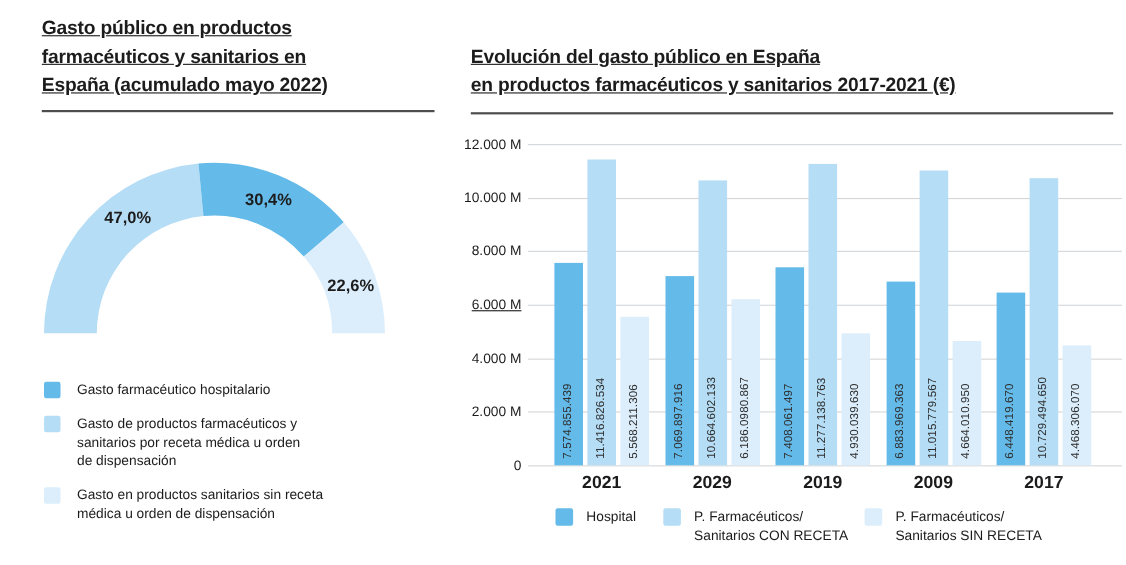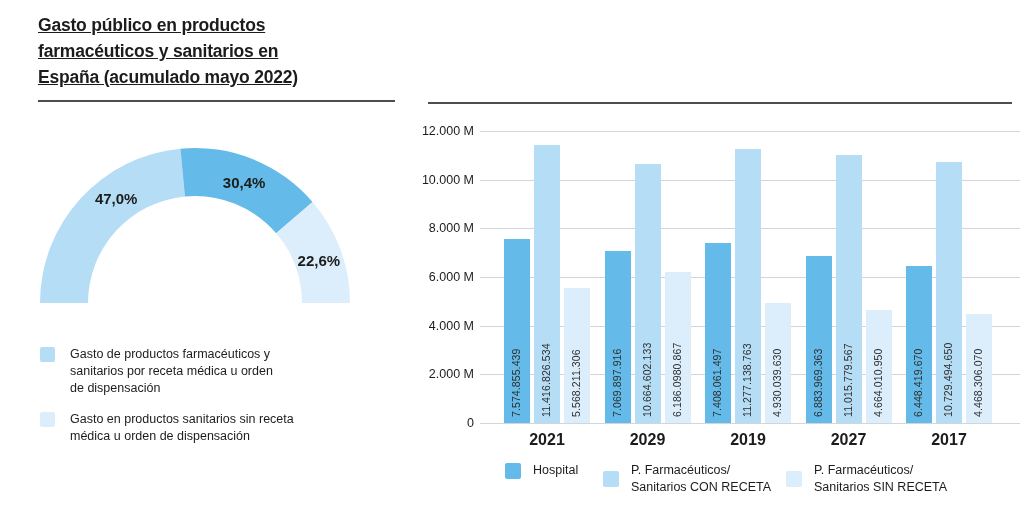--- a/index.html
+++ b/index.html
@@ -40,21 +40,21 @@
     padding:0 28px 0 24px; z-index:1; }
   .bar-group { position:relative; height:100%; display:flex; align-items:flex-end; gap:4px; }
   .bar { position:relative; width:26px; }
   .bar-label { position:absolute; bottom:6px; left:calc(50% + 5px);
     transform-origin:0 100%; transform:rotate(-90deg);
     font-size:10.5px; color:#2e2e2e; white-space:nowrap; letter-spacing:0.1px; }
   .year-label { position:absolute; top:calc(100% + 8px); left:0; width:100%;
     text-align:center; font-size:16px; font-weight:bold; }
 
   
-  .bc-legend-item { position:absolute; top:462px; display:flex; gap:12px; align-items:center; }
+  .bc-legend-item { position:absolute; top:462px; display:flex; gap:12px; align-items:flex-start; }
   .bc-swatch { width:16px; height:16px; border-radius:2px; flex:0 0 16px; }
   .bc-text { font-size:12.5px; line-height:17px; }
 </style>
 </head>
 <body>
 
 <div id="canvas">
 
   <div id="left-title" class="panel-title pre">Gasto público en productos
 farmacéuticos y sanitarios en
@@ -67,39 +67,45 @@
         <path d="M 142.41321143563027 8.687895486522592 A 155 155 0 0 1 274.54609686975186 61.96577257836378 L 238.14472493589324 93.25379139280597 A 107 107 0 0 0 146.93041047491897 56.47486978747044 Z" fill="#64bae8"></path>
         <path d="M 274.54609686975186 61.96577257836378 A 155 155 0 0 1 312 162.99999999999997 L 264 163 A 107 107 0 0 0 238.14472493589324 93.25379139280597 Z" fill="#dceefb"></path>
       </svg>
   <div class="gauge-label" style="left: 78.1622px; top: 58.3787px;">47,0%</div>
       <div class="gauge-label" style="left: 206.073px; top: 41.5389px;">30,4%</div>
       <div class="gauge-label" style="left: 280.863px; top: 120.351px;">22,6%</div>
     </div>
 
   <div id="left-legend">
       <div class="lg-item">
+        <div class="lg-swatch" style="background: rgb(100, 186, 232);"></div>
+        <div class="lg-text pre">Gasto farmacéutico hospitalario</div>
+      </div>
+      <div class="lg-item">
         <div class="lg-swatch" style="background: rgb(181, 221, 245);"></div>
         <div class="lg-text pre">Gasto de productos farmacéuticos y
 sanitarios por receta médica u orden
 de dispensación</div>
       </div>
       <div class="lg-item">
         <div class="lg-swatch" style="background: rgb(220, 238, 251);"></div>
         <div class="lg-text pre">Gasto en productos sanitarios sin receta
 médica u orden de dispensación</div>
       </div>
     </div>
 
+  <div id="right-title" class="panel-title pre">Evolución del gasto público en España
+en productos farmacéuticos y sanitarios 2017-2021 (€)</div>
   <div id="right-rule" class="title-rule"></div>
 
   <div id="y-ticks">
       <div class="y-tick" style="top: -8px; text-align: right;">12.000 M</div>
       <div class="y-tick" style="top: 40.6667px;">10.000 M</div>
       <div class="y-tick" style="top: 89.3333px;">8.000 M</div>
-      <div class="y-tick" style="top: 138px;">6.000 M</div>
+      <div class="y-tick" style="top: 138px; text-decoration: underline;">6.000 M</div>
       <div class="y-tick" style="top: 186.667px;">4.000 M</div>
       <div class="y-tick" style="top: 235.333px;">2.000 M</div>
       <div class="y-tick" style="top: 284px;">0</div>
     </div>
   <div id="plot">
     <div id="gridlines">
         <div class="gridline" style="top: 0px;"></div>
         <div class="gridline" style="top: 48.6667px;"></div>
         <div class="gridline" style="top: 97.3333px;"></div>
         <div class="gridline" style="top: 146px;"></div>
@@ -147,21 +153,21 @@
         <div class="bar-group">
           <div class="bar" style="height: 167.51px; background: rgb(100, 186, 232);">
             <span class="bar-label">6.883.969.363</span>
           </div>
           <div class="bar" style="height: 268.051px; background: rgb(181, 221, 245);">
             <span class="bar-label">11.015.779.567</span>
           </div>
           <div class="bar" style="height: 113.491px; background: rgb(220, 238, 251);">
             <span class="bar-label">4.664.010.950</span>
           </div>
-          <div class="year-label">2027</div>
+          <div class="year-label">2009</div>
         </div>
         <div class="bar-group">
           <div class="bar" style="height: 156.912px; background: rgb(100, 186, 232);">
             <span class="bar-label">6.448.419.670</span>
           </div>
           <div class="bar" style="height: 261.084px; background: rgb(181, 221, 245);">
             <span class="bar-label">10.729.494.650</span>
           </div>
           <div class="bar" style="height: 108.729px; background: rgb(220, 238, 251);">
             <span class="bar-label">4.468.306.070</span>

